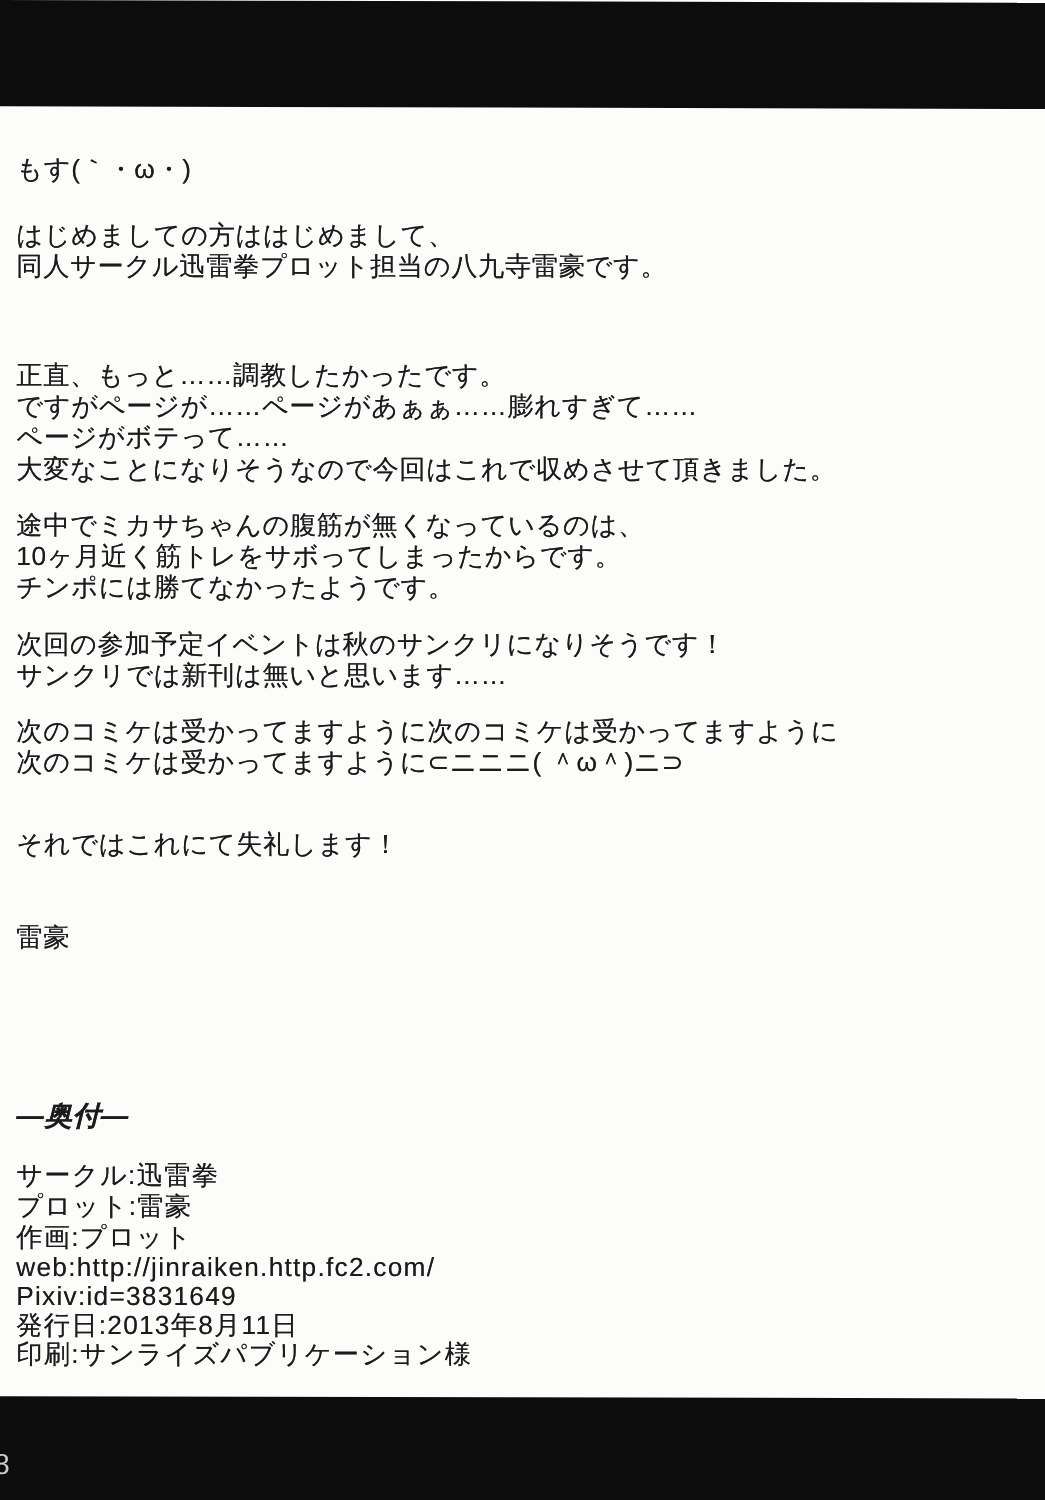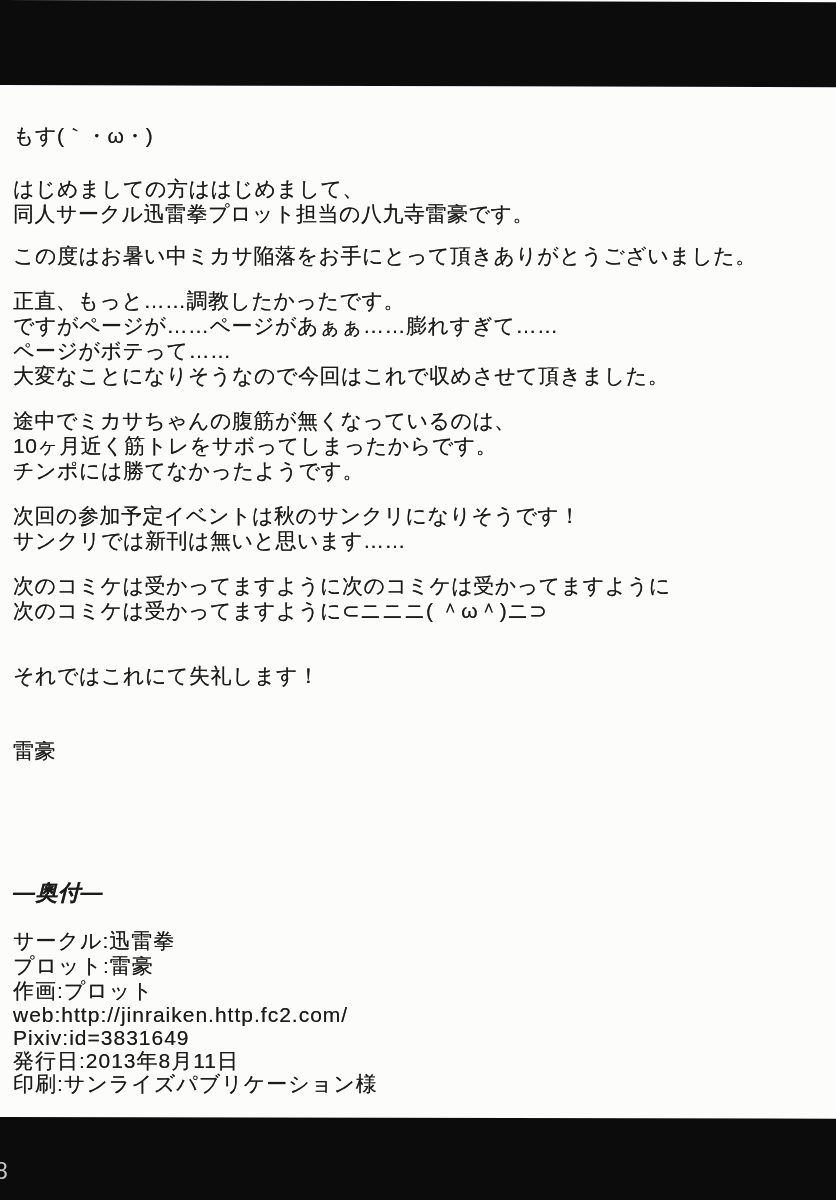--- a/index.html
+++ b/index.html
@@ -69,21 +69,20 @@
 
 <div class="page">
 
   <div class="bar bar-top"></div>
 
   <div class="line" style="top:123px">もす(｀・ω・) ゞ</div>
 
   <div class="line" style="top:176px">はじめましての方ははじめまして、</div>
   <div class="line" style="top:201px">同人サークル迅雷拳プロット担当の八九寺雷豪です。</div>
 
-  <div class="line" style="top:243px">この度はお暑い中ミカサ陥落をお手にとって頂きありがとうございました。</div>
 
   <div class="line" style="top:288px">正直、もっと……調教したかったです。</div>
   <div class="line" style="top:313px">ですがページが……ページがあぁぁ……膨れすぎて……</div>
   <div class="line" style="top:338px">ページがボテって……</div>
   <div class="line" style="top:363px">大変なことになりそうなので今回はこれで収めさせて頂きました。</div>
 
   <div class="line" style="top:408px">途中でミカサちゃんの腹筋が無くなっているのは、</div>
   <div class="line" style="top:433px">10ヶ月近く筋トレをサボってしまったからです。</div>
   <div class="line" style="top:458px">チンポには勝てなかったようです。</div>
 

